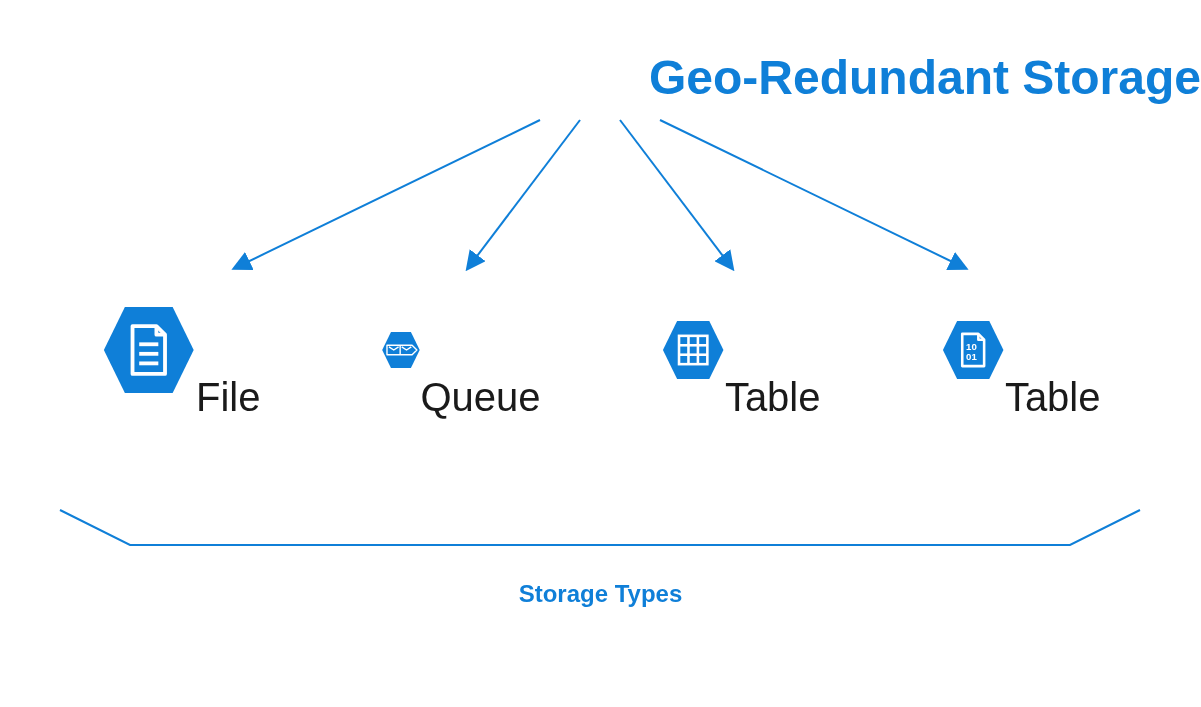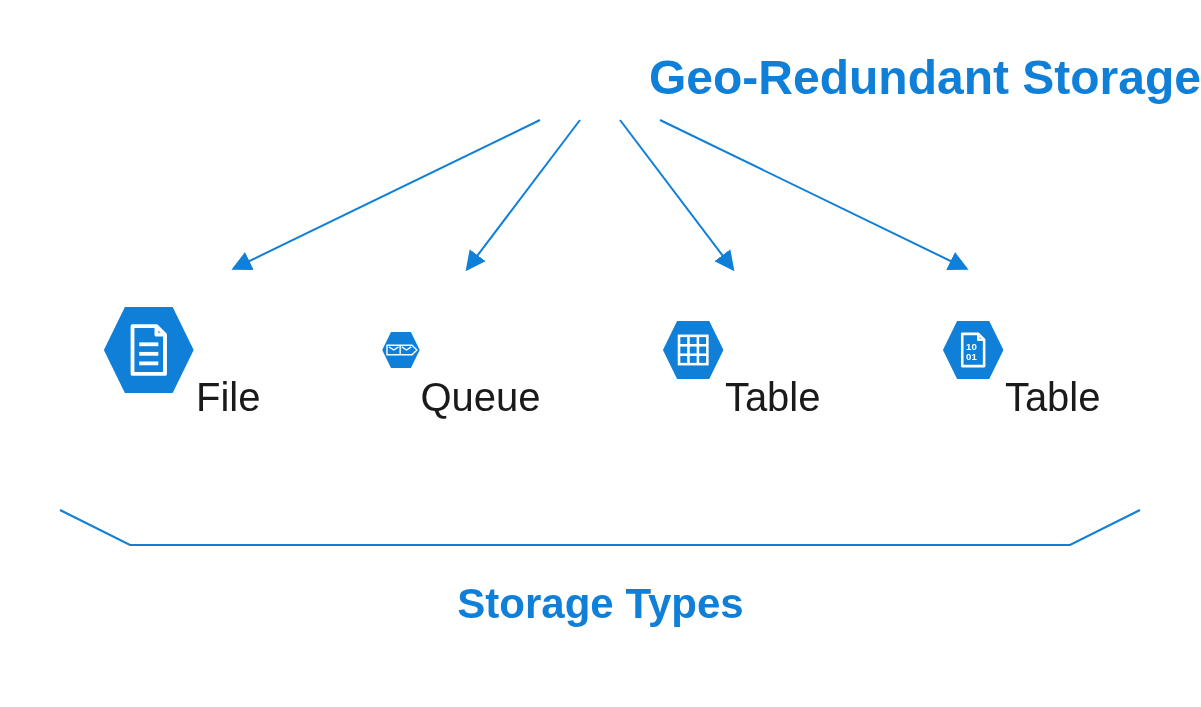--- a/index.html
+++ b/index.html
@@ -58,21 +58,21 @@
     font-size: 40px;
     color: #1a1a1a;
     font-weight: 400;
   }
   .footer-label {
     position: absolute;
     top: 580px;
     left: 0;
     width: 100%;
     text-align: center;
-    font-size: 42px;
+    font-size: 24px;
     font-weight: 700;
     color: #0f7fd8;
   }
 </style>
 </head>
 <body>
 
 <div class="title">Geo-Redundant Storage</div>
 
 <svg class="svg-layer" viewBox="0 0 1201 707">

